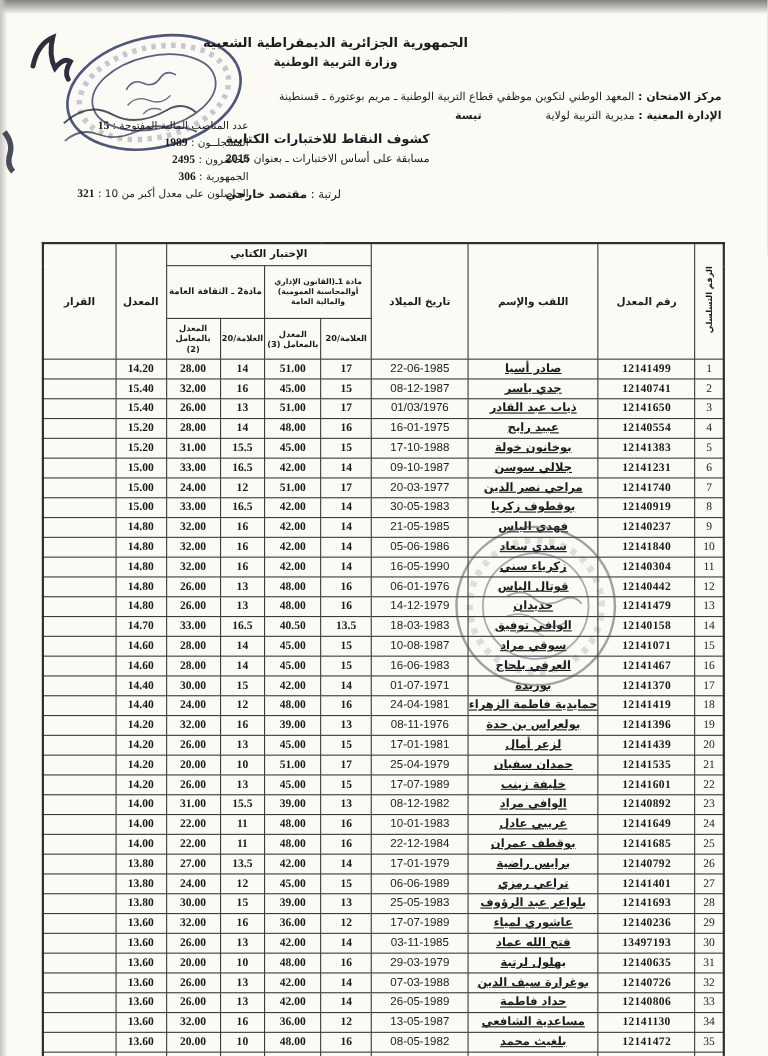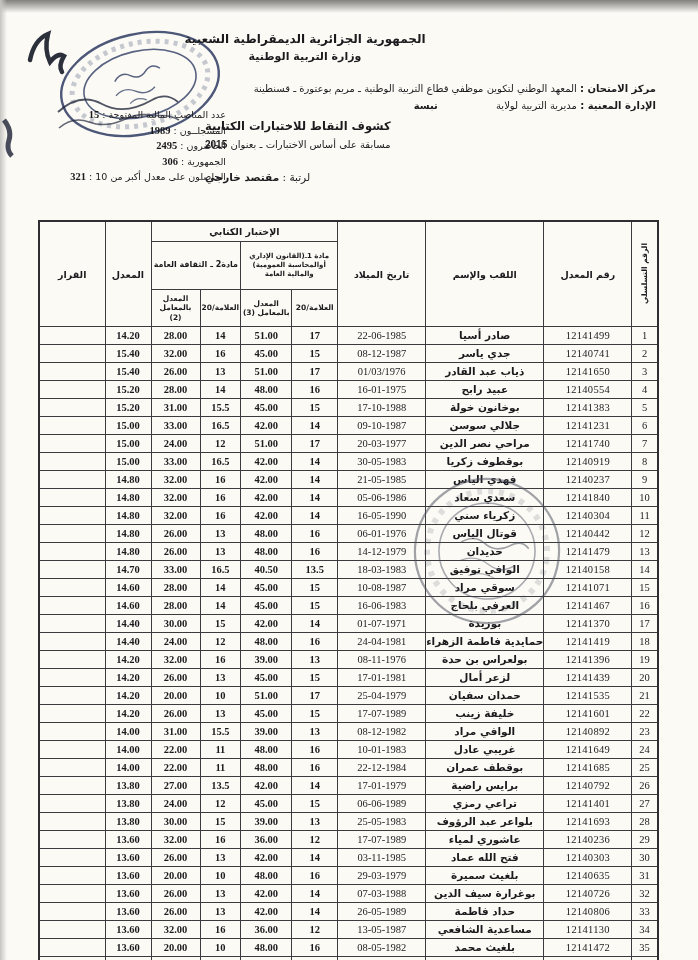--- a/index.html
+++ b/index.html
@@ -64,24 +64,24 @@
   .results-table thead th.small { font-size:7.5px; white-space:normal; line-height:1.25; }
   .vert {
     display:inline-block; writing-mode:vertical-rl; transform:rotate(180deg);
     font-size:7.5px; letter-spacing:1px; max-height:92px;
   }
   .results-table tbody tr { height:17.6px; }
   .results-table tbody td { font-size:10.5px; line-height:17px; }
   td.col-avg, td.col-coef1, td.col-coef2, td.col-mark1, td.col-mark2 {
     font-family:"Liberation Serif", serif; font-weight:bold; font-size:10.5px;
   }
-  td.col-birth { font-family:Liberation Serif, serif; font-size:9.5px; }
-  td.col-reg { font-family:"Liberation Serif", serif; font-size:10.5px; letter-spacing:.3px; }
+  td.col-birth { font-family:Liberation Sans, sans-serif; font-size:9.5px; }
+  td.col-reg { font-family:"Liberation Serif", serif; font-size:10.5px; letter-spacing:.3px;font-weight:bold; }
   td.col-serial { font-family:"Liberation Serif", serif; font-size:8.5px; }
-  td.col-name { font-size:9.5px; font-weight:bold; direction:rtl; }
+  td.col-name { font-size:9.5px; font-weight:bold; direction:rtl;text-decoration:underline; }
   col.w-serial{width:26px;} col.w-reg{width:88px;} col.w-name{width:118px;}
   col.w-birth{width:88px;} col.w-mark1{width:46px;} col.w-coef1{width:51px;}
   col.w-mark2{width:36px;} col.w-coef2{width:49px;} col.w-avg{width:46px;}
   col.w-decision{width:66px;}
 </style>
 </head>
 <body>
 
 <div class="page">
   <div class="scan-top"></div>
@@ -543,34 +543,34 @@
           <td class="col-birth">17-07-1989</td>
           <td class="col-mark1">12</td>
           <td class="col-coef1">36.00</td>
           <td class="col-mark2">16</td>
           <td class="col-coef2">32.00</td>
           <td class="col-avg">13.60</td>
           <td class="col-decision"></td>
         </tr>
         <tr>
           <td class="col-serial">30</td>
-          <td class="col-reg">12140303</td>
+          <td class="col-reg">13497193</td>
           <td class="col-name">فتح الله عماد</td>
           <td class="col-birth">03-11-1985</td>
           <td class="col-mark1">14</td>
           <td class="col-coef1">42.00</td>
           <td class="col-mark2">13</td>
           <td class="col-coef2">26.00</td>
           <td class="col-avg">13.60</td>
           <td class="col-decision"></td>
         </tr>
         <tr>
           <td class="col-serial">31</td>
           <td class="col-reg">12140635</td>
-          <td class="col-name">بلغيث سميرة</td>
+          <td class="col-name">بهلول لرتبة</td>
           <td class="col-birth">29-03-1979</td>
           <td class="col-mark1">16</td>
           <td class="col-coef1">48.00</td>
           <td class="col-mark2">10</td>
           <td class="col-coef2">20.00</td>
           <td class="col-avg">13.60</td>
           <td class="col-decision"></td>
         </tr>
         <tr>
           <td class="col-serial">32</td>

